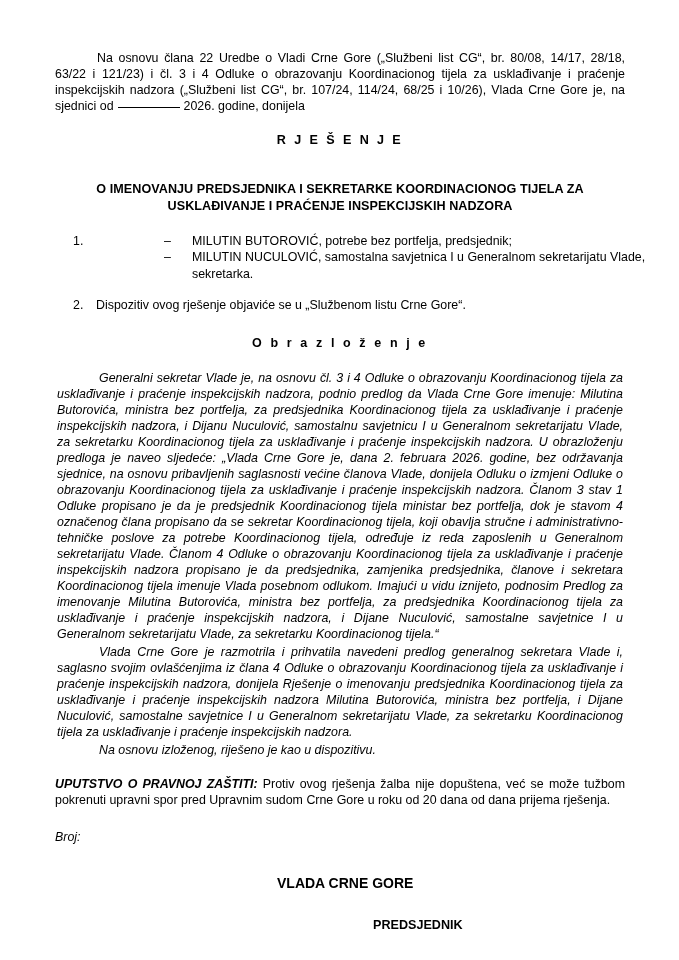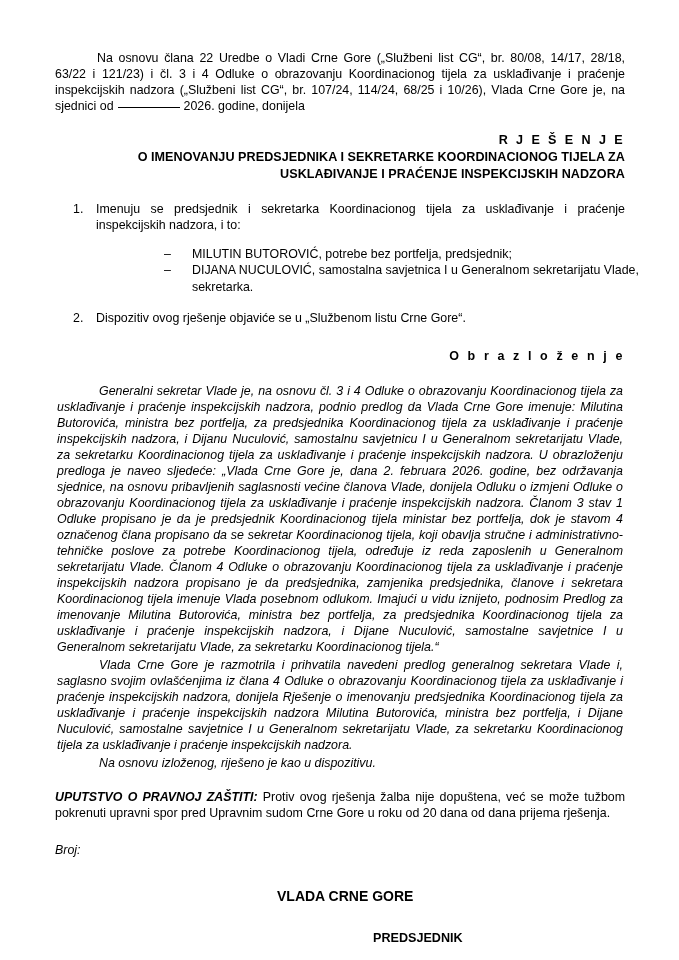--- a/index.html
+++ b/index.html
@@ -41,34 +41,35 @@
     text-indent: 42px;
   }
 
   
   .preamble {
     margin-bottom: 0;
   }
 
   
   .title-block {
-    text-align: right;
+    text-align: center;
     margin-top: 18px;
   }
   .title-rjesenje {
     font-weight: bold;
     font-size: 12.6px;
     letter-spacing: 2.4px;
     line-height: 17px;
   }
   .title-main {
     font-weight: bold;
     font-size: 12.6px;
     line-height: 17px;
     letter-spacing: 0.05px;
+    margin-top: 32px;
   }
 
   
   ol.num-list {
     margin: 18px 0 0 0;
     padding: 0;
     list-style: none;
   }
   ol.num-list > li {
     position: relative;
@@ -110,21 +111,21 @@
     margin-left: 68px;
     margin-top: 13px;
     width: 503px;
   }
   .nm {
     font-weight: normal;
   }
 
   
   .obrazlozenje {
-    text-align: right;
+    text-align: center;
     font-weight: bold;
     font-size: 12.5px;
     letter-spacing: 2.6px;
     margin-top: 23px;
   }
 
   .expl {
     margin-top: 20px;
   }
   .expl p + p {
@@ -188,31 +189,30 @@
     <div class="just indent preamble"><span>Na osnovu člana 22 Uredbe o Vladi Crne Gore („Službeni list CG“, br. 80/08, 14/17, 28/18, 63/22 i 121/23) i čl. 3 i 4 Odluke o obrazovanju Koordinacionog tijela za usklađivanje i praćenje inspekcijskih nadzora („Službeni list CG“, br. 107/24, 114/24, 68/25 i 10/26), Vlada Crne Gore je, na sjednici od</span><span class="blank-line"></span><span>2026. godine, donijela</span></div>
 
     <div class="title-block">
       <div class="title-rjesenje">R J E Š E N J E</div>
       <div class="title-main">O IMENOVANJU PREDSJEDNIKA I SEKRETARKE KOORDINACIONOG TIJELA ZA USKLAĐIVANJE I PRAĆENJE INSPEKCIJSKIH NADZORA</div>
     </div>
 
     <ol class="num-list">
       <li>
         <span class="marker">1.</span>
-        <div class="just">Imenuju se predsjednik i sekretarka Koordinacionog tijela za usklađivanje i praćenje inspekcijskih nadzora, i to:</div>
 
         <div class="sub-wrap">
           <ul class="dash-list">
             <li>
               <span class="dash">–</span>
               <span class="nm">MILUTIN BUTOROVIĆ</span><span>, potrebe bez portfelja, predsjednik;</span>
             </li>
             <li>
               <span class="dash">–</span>
-              <span class="nm">DIJANA NUCULOVIĆ</span><span>, samostalna savjetnica I u Generalnom sekretarijatu Vlade, sekretarka.</span>
+              <span class="nm">MILUTIN NUCULOVIĆ</span><span>, samostalna savjetnica I u Generalnom sekretarijatu Vlade, sekretarka.</span>
             </li>
           </ul>
         </div>
       </li>
 
       <li class="item-gap"></li>
 
       <li>
         <span class="marker">2.</span>
         <div class="just">Dispozitiv ovog rješenje objaviće se u „Službenom listu Crne Gore“.</div>

